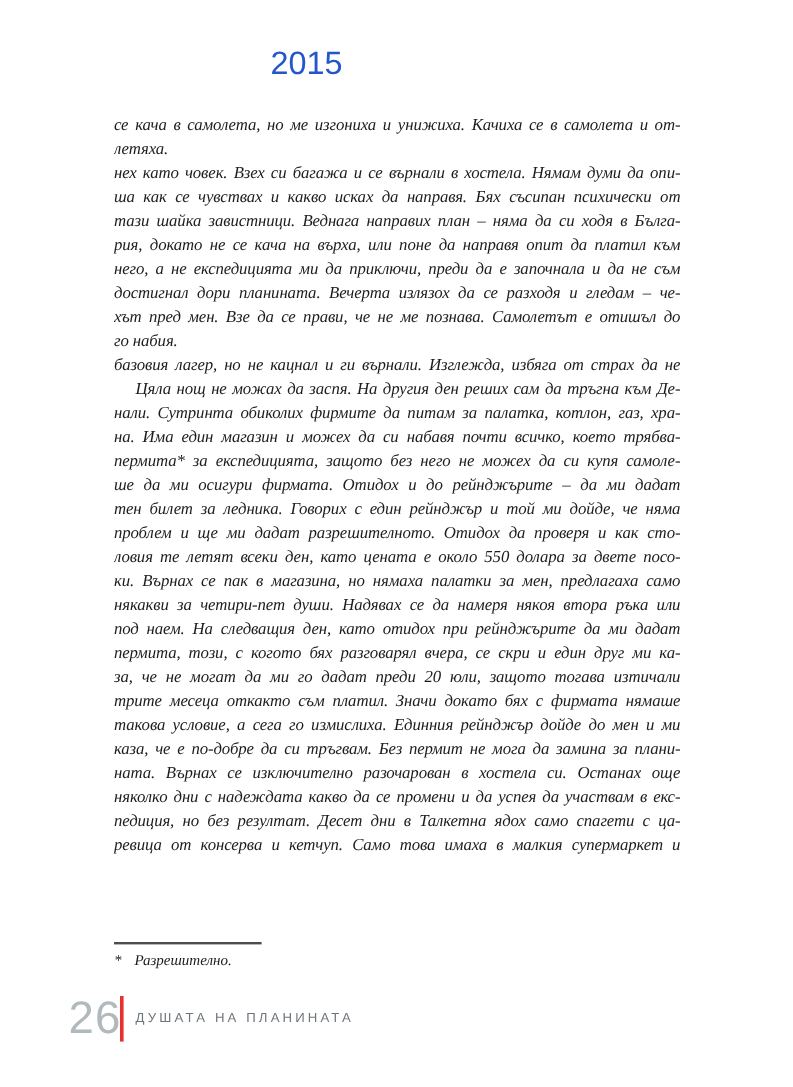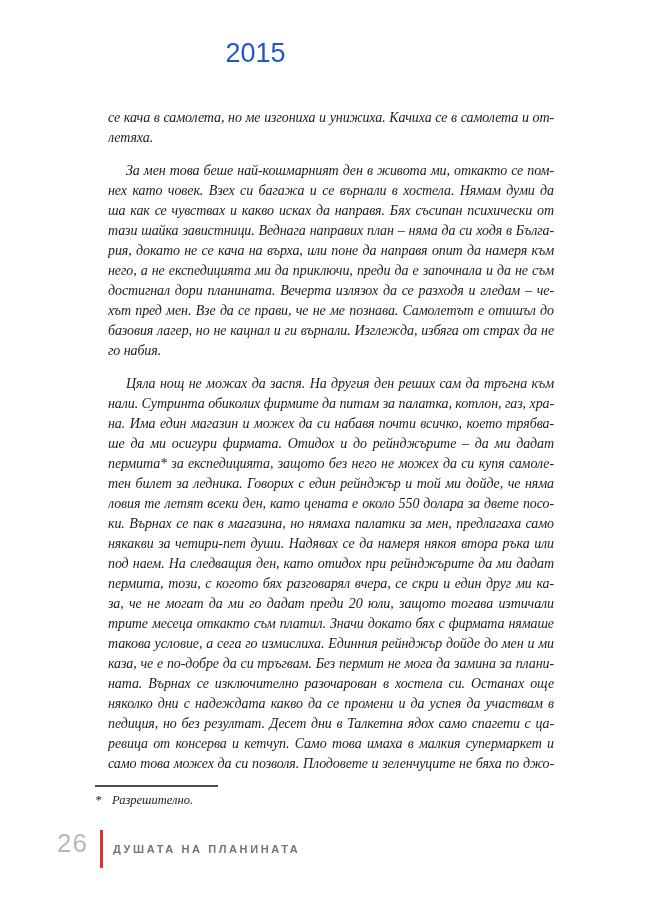--- a/index.html
+++ b/index.html
@@ -29,21 +29,21 @@
     position: absolute;
     left: 95px;
     top: 95px;
     width: 472px;
     font-family: "Liberation Serif", "DejaVu Serif", serif;
     font-style: italic;
     font-size: 14px;
     letter-spacing: -0.1px;
     color: var(--text_ink, #1c1c1c);
   }
-  .para { margin: 13px; }
+  .para { margin: 0; }
   .line {
     height: 20px;
     line-height: 20px;
     overflow: hidden;
     text-align: justify;
     text-align-last: justify;
     white-space: normal;
   }
   .line.indent { padding-left: 18px; }
   .line.endpara { text-align-last: left; }
@@ -66,90 +66,89 @@
     color: var(--text_ink, #1c1c1c);
     display: flex;
   }
   .fn-marker { width: 17px; flex: 0 0 17px; }
   .fn-text { flex: 1; font-style: italic; }
   .page-num {
     position: absolute;
     left: 57px;
     top: 828px;
     font-family: "Liberation Sans", sans-serif;
-    font-size: 26px;
+    font-size: 38px;
     font-weight: 300;
     letter-spacing: 1px;
     color: var(--page_num_gray, #b2b9bd);
   }
   .red-bar {
     position: absolute;
     left: 100px;
     top: 830px;
     width: 3px;
     height: 38px;
     background: var(--footer_red, #e8312b);
   }
   .book-title {
     position: absolute;
     left: 113px;
     top: 843px;
     font-family: "Liberation Sans", sans-serif;
     font-size: 11px;
-    font-weight: 700;
+    font-weight: 400;
     letter-spacing: 2.6px;
     color: var(--title_gray, #6e757b);
     white-space: nowrap;
   }
 </style>
 </head>
 <body>
 
 <div class="page">
 
   <div class="chapter-year">2015</div>
 
   <div class="body-text" id="bodyText">
       <div class="para">
         <div class="line">се кача в самолета, но ме изгониха и унижиха. Качиха се в самолета и от-</div>
         <div class="line endpara">летяха.</div>
       </div>
       <div class="para">
-        <div class="line indent">За мен това беше най-кошмарният ден в живота ми, откакто се пом-</div>
         <div class="line">нех като човек. Взех си багажа и се върнали в хостела. Нямам думи да опи-</div>
         <div class="line">ша как се чувствах и какво исках да направя. Бях съсипан психически от</div>
         <div class="line">тази шайка завистници. Веднага направих план – няма да си ходя в Бълга-</div>
-        <div class="line">рия, докато не се кача на върха, или поне да направя опит да намеря към</div>
+        <div class="line">рия, докато не се кача на върха, или поне да направя опит да платил към</div>
         <div class="line">него, а не експедицията ми да приключи, преди да е започнала и да не съм</div>
         <div class="line">достигнал дори планината. Вечерта излязох да се разходя и гледам – че-</div>
         <div class="line">хът пред мен. Взе да се прави, че не ме познава. Самолетът е отишъл до</div>
+        <div class="line endpara">го набия.</div>
         <div class="line">базовия лагер, но не кацнал и ги върнали. Изглежда, избяга от страх да не</div>
-        <div class="line endpara">го набия.</div>
       </div>
       <div class="para">
         <div class="line indent">Цяла нощ не можах да заспя. На другия ден реших сам да тръгна към Де-</div>
         <div class="line">нали. Сутринта обиколих фирмите да питам за палатка, котлон, газ, хра-</div>
         <div class="line">на. Има един магазин и можех да си набавя почти всичко, което трябва-</div>
+        <div class="line">пермита* за експедицията, защото без него не можех да си купя самоле-</div>
         <div class="line">ше да ми осигури фирмата. Отидох и до рейнджърите – да ми дадат</div>
-        <div class="line">пермита* за експедицията, защото без него не можех да си купя самоле-</div>
         <div class="line">тен билет за ледника. Говорих с един рейнджър и той ми дойде, че няма</div>
+        <div class="line">проблем и ще ми дадат разрешителното. Отидох да проверя и как сто-</div>
         <div class="line">ловия те летят всеки ден, като цената е около 550 долара за двете посо-</div>
         <div class="line">ки. Върнах се пак в магазина, но нямаха палатки за мен, предлагаха само</div>
         <div class="line">някакви за четири-пет души. Надявах се да намеря някоя втора ръка или</div>
         <div class="line">под наем. На следващия ден, като отидох при рейнджърите да ми дадат</div>
         <div class="line">пермита, този, с когото бях разговарял вчера, се скри и един друг ми ка-</div>
         <div class="line">за, че не могат да ми го дадат преди 20 юли, защото тогава изтичали</div>
         <div class="line">трите месеца откакто съм платил. Значи докато бях с фирмата нямаше</div>
         <div class="line">такова условие, а сега го измислиха. Единния рейнджър дойде до мен и ми</div>
         <div class="line">каза, че е по-добре да си тръгвам. Без пермит не мога да замина за плани-</div>
         <div class="line">ната. Върнах се изключително разочарован в хостела си. Останах още</div>
         <div class="line">няколко дни с надеждата какво да се промени и да успея да участвам в екс-</div>
         <div class="line">педиция, но без резултат. Десет дни в Талкетна ядох само спагети с ца-</div>
         <div class="line">ревица от консерва и кетчуп. Само това имаха в малкия супермаркет и</div>
-        <div class="line">само това можех да си позволя. Плодовете и зеленчуците не бяха по джо-</div>
       </div>
     </div>
 
   <div class="footnote-rule"></div>
 
   <div class="footnote">
     <span class="fn-marker">*</span>
     <span class="fn-text">Разрешително.</span>
   </div>
 

